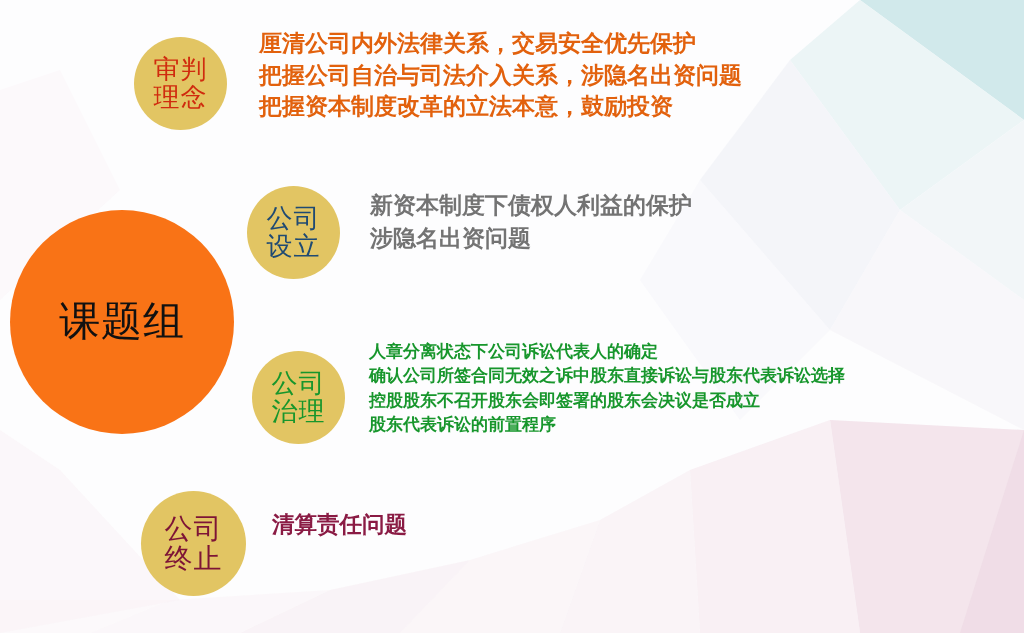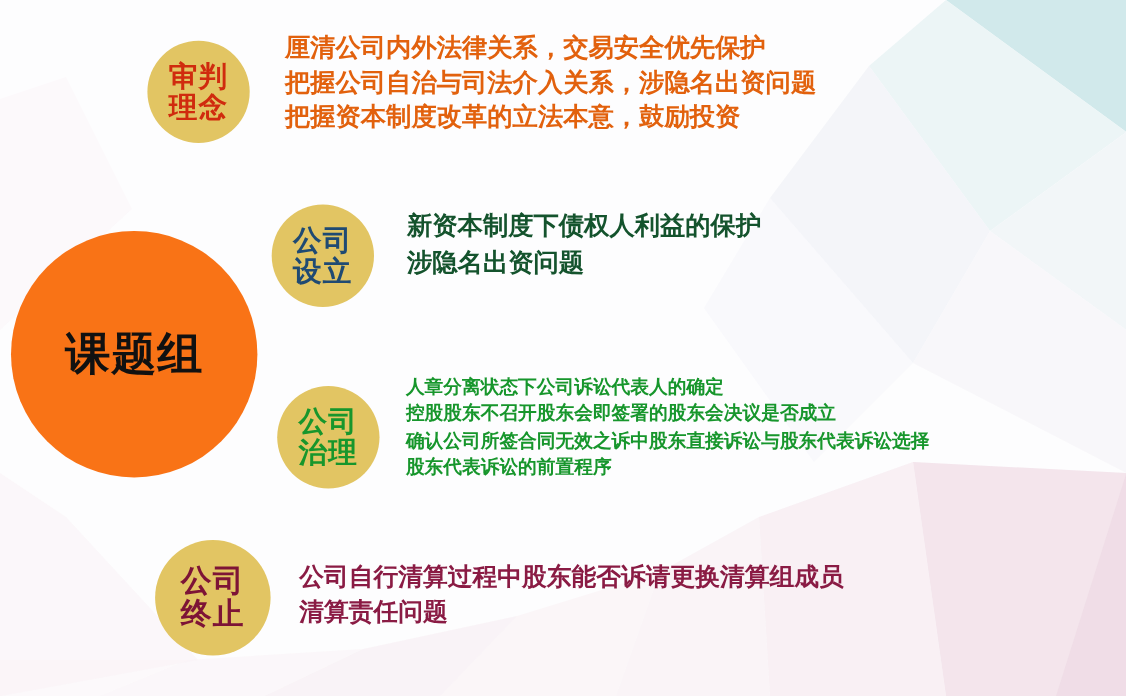--- a/index.html
+++ b/index.html
@@ -33,21 +33,21 @@
 
   
   .circle {
     position: absolute;
     border-radius: 50%;
     display: flex;
     flex-direction: column;
     align-items: center;
     justify-content: center;
     text-align: right;
-    font-weight: bold;
+    font-weight: normal;
     line-height: 1.06;
     letter-spacing: 0.04em;
     z-index: 4;
   }
 
   .circle-main {
     left: 10px;
     top: 210px;
     width: 224px;
     height: 224px;
@@ -88,21 +88,21 @@
     top: 28px;
     font-size: 23px;
     line-height: 1.38;
     color: #e2610d;
   }
   .block-2 {
     left: 370px;
     top: 190px;
     font-size: 23px;
     line-height: 1.42;
-    color: #14532d;
+    color: #737373;
   }
   .block-3 {
     left: 369px;
     top: 340px;
     font-size: 17px;
     line-height: 1.44;
     color: #17962c;
   }
   .block-4 {
     left: 272px;
@@ -172,27 +172,26 @@
     <span class="line">新资本制度下债权人利益的保护</span>
     <span class="line">涉隐名出资问题</span>
   </div>
 
   <div class="circle circle-small circle-3">
     <span class="circle-line">公司</span>
     <span class="circle-line">治理</span>
   </div>
   <div class="text-block block-3">
     <span class="line">人章分离状态下公司诉讼代表人的确定</span>
+    <span class="line">确认公司所签合同无效之诉中股东直接诉讼与股东代表诉讼选择</span>
     <span class="line">控股股东不召开股东会即签署的股东会决议是否成立</span>
-    <span class="line">确认公司所签合同无效之诉中股东直接诉讼与股东代表诉讼选择</span>
     <span class="line">股东代表诉讼的前置程序</span>
   </div>
 
   <div class="circle circle-small circle-4">
     <span class="circle-line">公司</span>
     <span class="circle-line">终止</span>
   </div>
   <div class="text-block block-4">
-    <span class="line">公司自行清算过程中股东能否诉请更换清算组成员</span>
     <span class="line">清算责任问题</span>
   </div>
 
 </div>
 
 </body></html>

